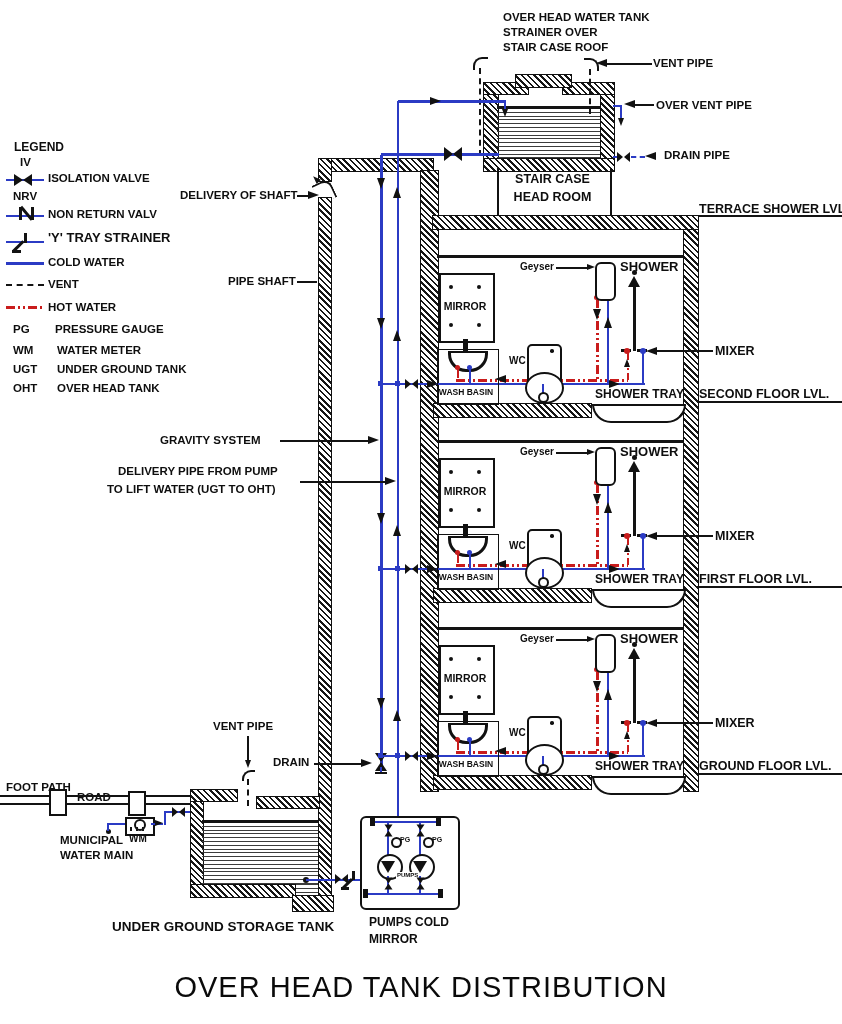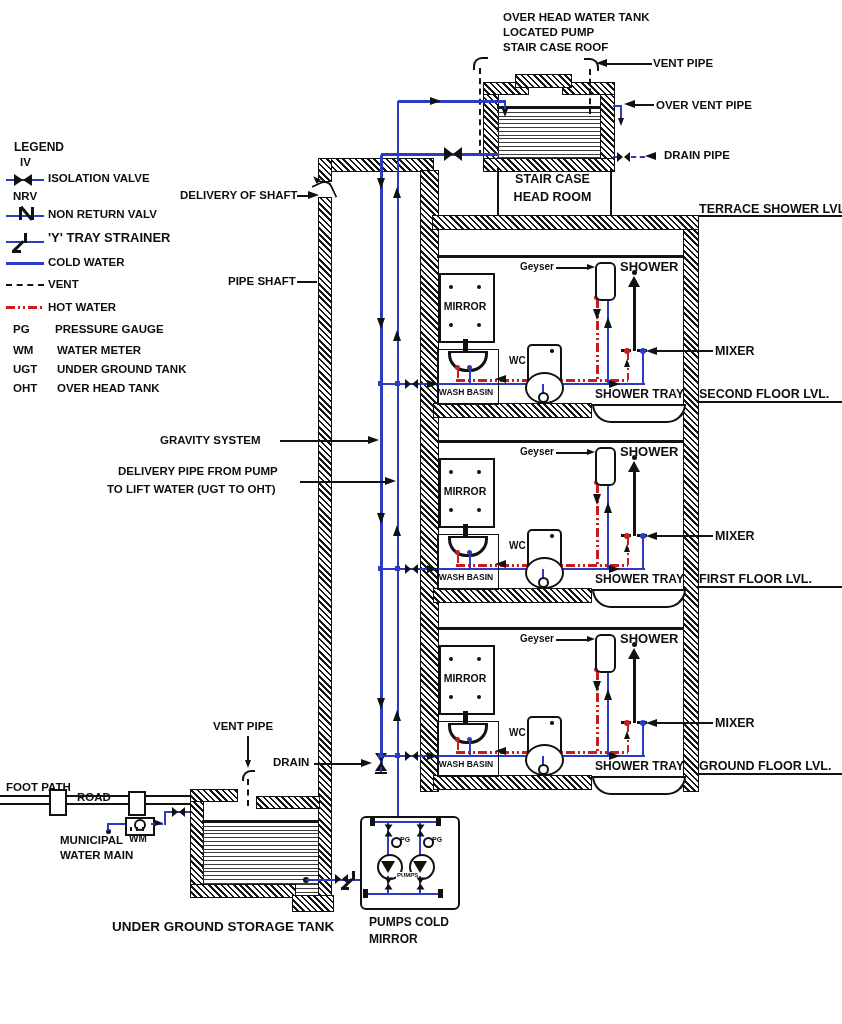--- a/index.html
+++ b/index.html
@@ -71,21 +71,21 @@
   <div class="lbl" style="left:13px;top:323px">PG</div>
   <div class="lbl" style="left:55px;top:323px">PRESSURE GAUGE</div>
   <div class="lbl" style="left:13px;top:344px">WM</div>
   <div class="lbl" style="left:57px;top:344px">WATER METER</div>
   <div class="lbl" style="left:13px;top:363px">UGT</div>
   <div class="lbl" style="left:57px;top:363px">UNDER GROUND TANK</div>
   <div class="lbl" style="left:13px;top:382px">OHT</div>
   <div class="lbl" style="left:57px;top:382px">OVER HEAD TANK</div>
 
   <div class="lbl" style="left:503px;top:11px">OVER HEAD WATER TANK</div>
-  <div class="lbl" style="left:503px;top:26px">LOCATED PUMP</div>
+  <div class="lbl" style="left:503px;top:26px">STRAINER OVER</div>
   <div class="lbl" style="left:503px;top:41px">STAIR CASE ROOF</div>
 
   <div class="hatch" style="left:483px;top:82px;width:14px;height:88px"></div>
   <div class="hatch" style="left:600px;top:82px;width:13px;height:81px"></div>
   <div class="hatch" style="left:483px;top:82px;width:44px;height:11px"></div>
   <div class="hatch" style="left:562px;top:82px;width:51px;height:11px"></div>
   <div class="hatch" style="left:515px;top:74px;width:55px;height:12px"></div>
   <div class="water" style="left:497px;top:108px;width:103px;height:52px"></div>
   <div class="hz thick" style="left:497px;top:106px;width:103px"></div>
   <div class="hatch" style="left:483px;top:158px;width:130px;height:12px"></div>
@@ -459,13 +459,14 @@
   <div class="vt blue" style="left:387px;top:876px;height:18px"></div>
   <div class="vt blue" style="left:419px;top:876px;height:18px"></div>
   <div class="bt v" style="left:382px;top:879px;width:12px;height:9px;--w:6px;--h:4.5px"></div>
   <div class="bt v" style="left:414px;top:879px;width:12px;height:9px;--w:6px;--h:4.5px"></div>
   <div class="hz blue" style="left:367px;top:893px;width:73px"></div>
   <div class="abs" style="left:363px;top:889px;width:5px;height:9px;background:#111"></div>
   <div class="abs" style="left:438px;top:889px;width:5px;height:9px;background:#111"></div>
   <div class="lbl" style="left:369px;top:916px;font-size:12px">PUMPS COLD</div>
   <div class="lbl" style="left:369px;top:933px;font-size:12px">MIRROR</div>
 
+  <div class="abs ctr" style="left:0;top:971px;width:842px;font:29px 'Liberation Sans',sans-serif;color:#0a0a0a;letter-spacing:1px">OVER HEAD TANK DISTRIBUTION</div>
 </div>
 
 </body></html>

